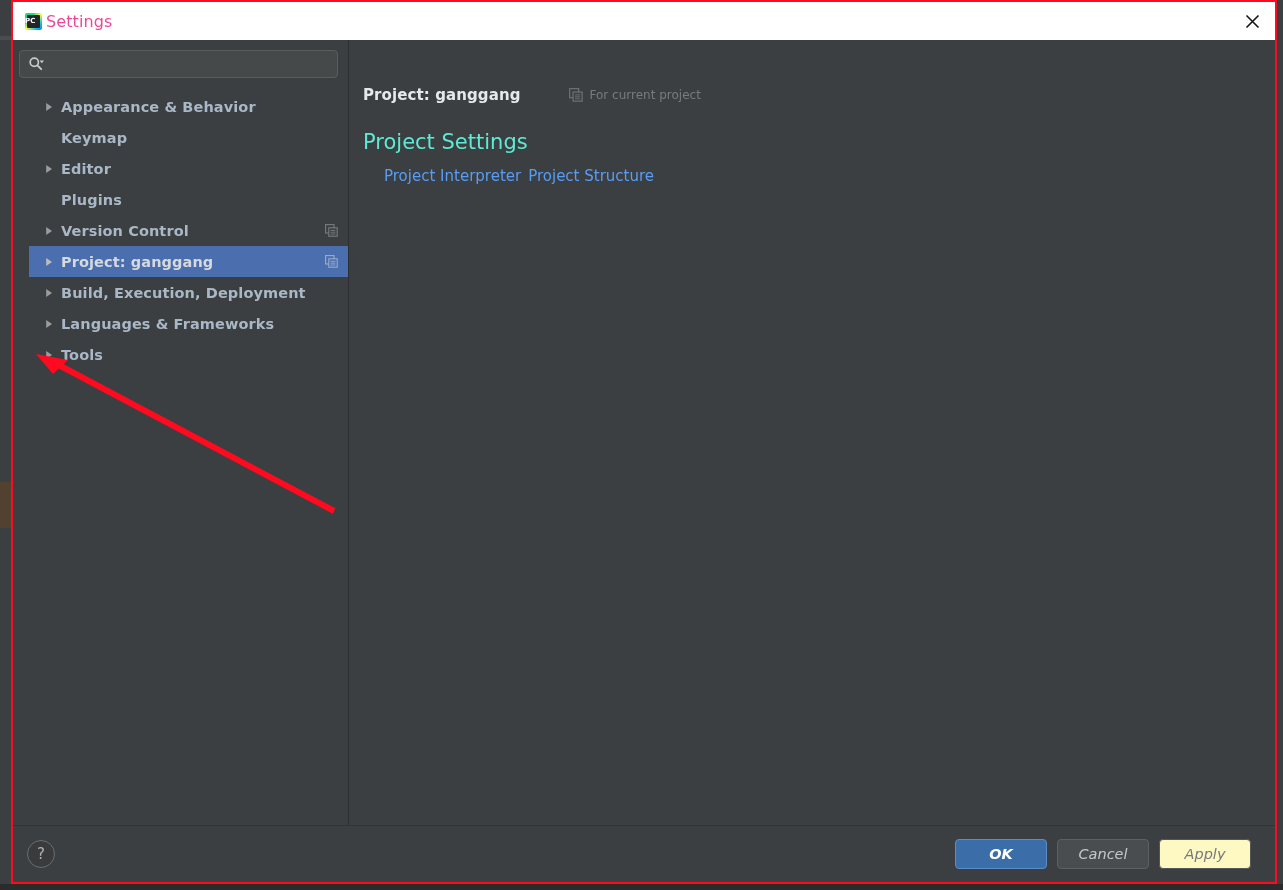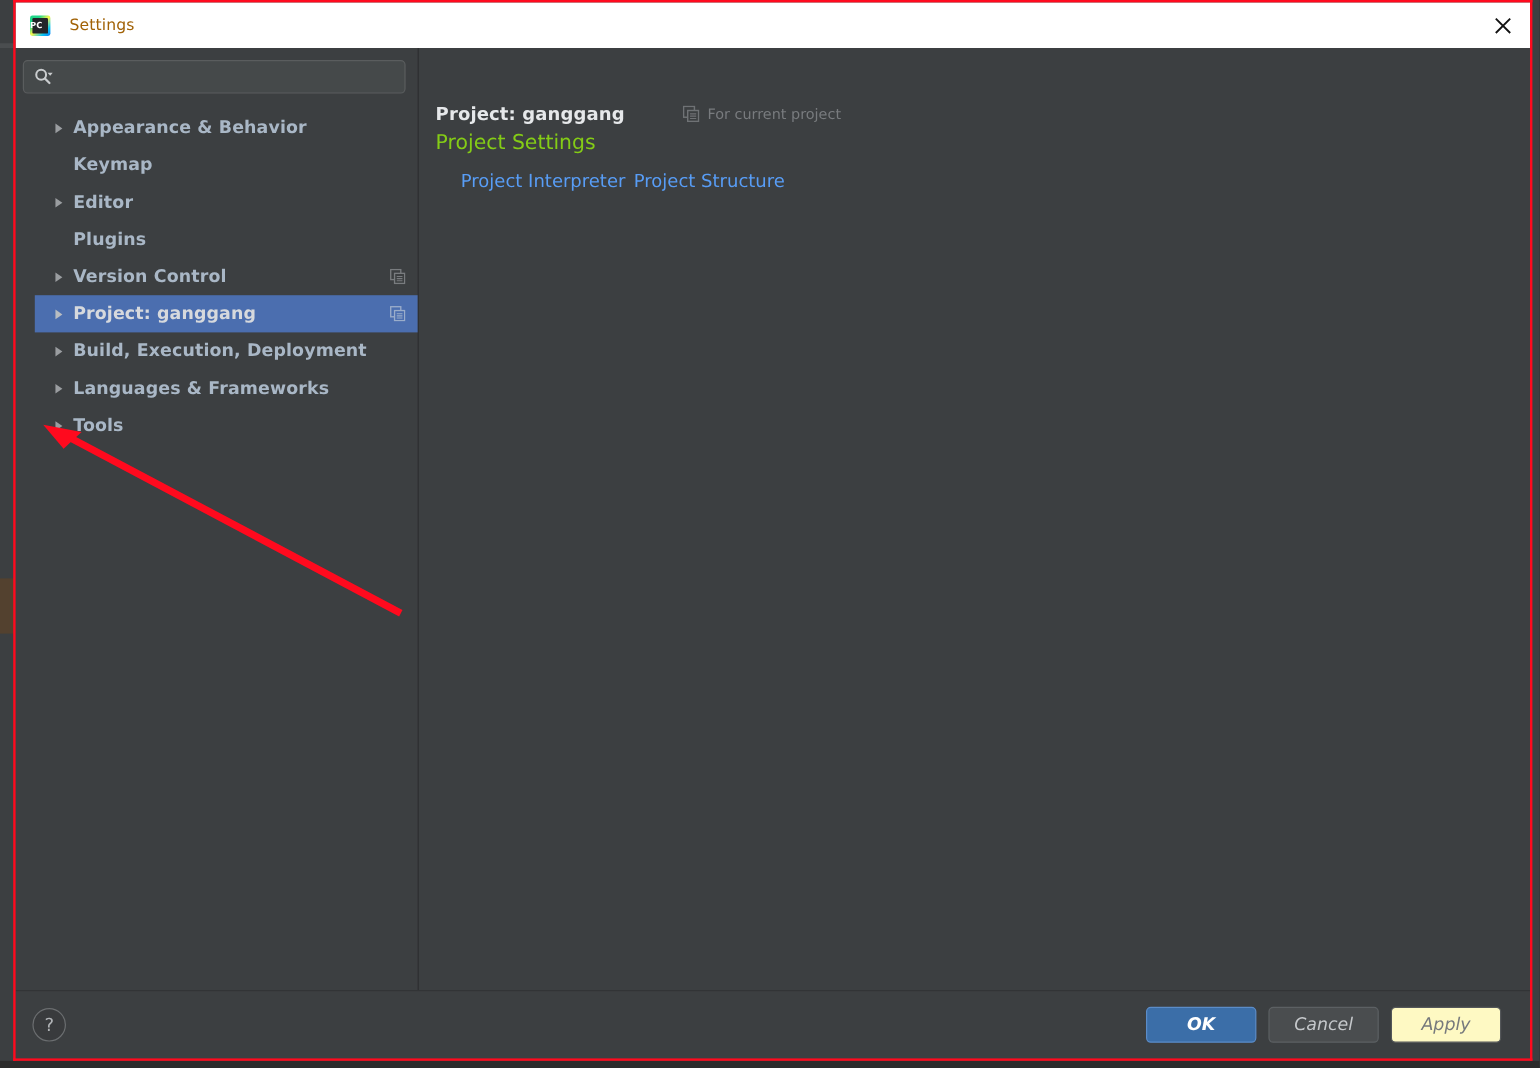--- a/index.html
+++ b/index.html
@@ -103,23 +103,23 @@
     left: 0; top: 0;
     width: 17px; height: 17px;
     line-height: 17px;
     font-size: 7px;
     font-weight: bold;
     color: #ffffff;
     z-index: 2;
     font-family: "DejaVu Sans", "Liberation Sans", sans-serif;
   }
   #titlebar-title {
-    margin-left: 16px;
-    font-size: 13px;
-    color: #a16207;
+    margin-left: 4px;
+    font-size: 16px;
+    color: #ec4899;
     letter-spacing: .1px;
   }
   #close-button {
     position: absolute;
     right: 0; top: 0;
     width: 46px; height: 38px;
     display: flex;
     align-items: center;
     justify-content: center;
     cursor: pointer;
@@ -227,23 +227,23 @@
     margin-left: 48px;
     gap: 7px;
     cursor: default;
   }
   #for-current-project svg { display: block; opacity: .7; }
   #for-current-project-label {
     font-size: 12px;
     color: #787b7e;
   }
   #section-label {
-    margin-top: 5px;
-    font-size: 17px;
-    color: #84cc16;
+    margin-top: 26px;
+    font-size: 21px;
+    color: #5eead4;
   }
   #links {
     margin-top: 13px;
     padding-left: 21px;
     display: flex;
     gap: 7px;
   }
   .settings-link {
     font-size: 15px;
     color: #589df6;

